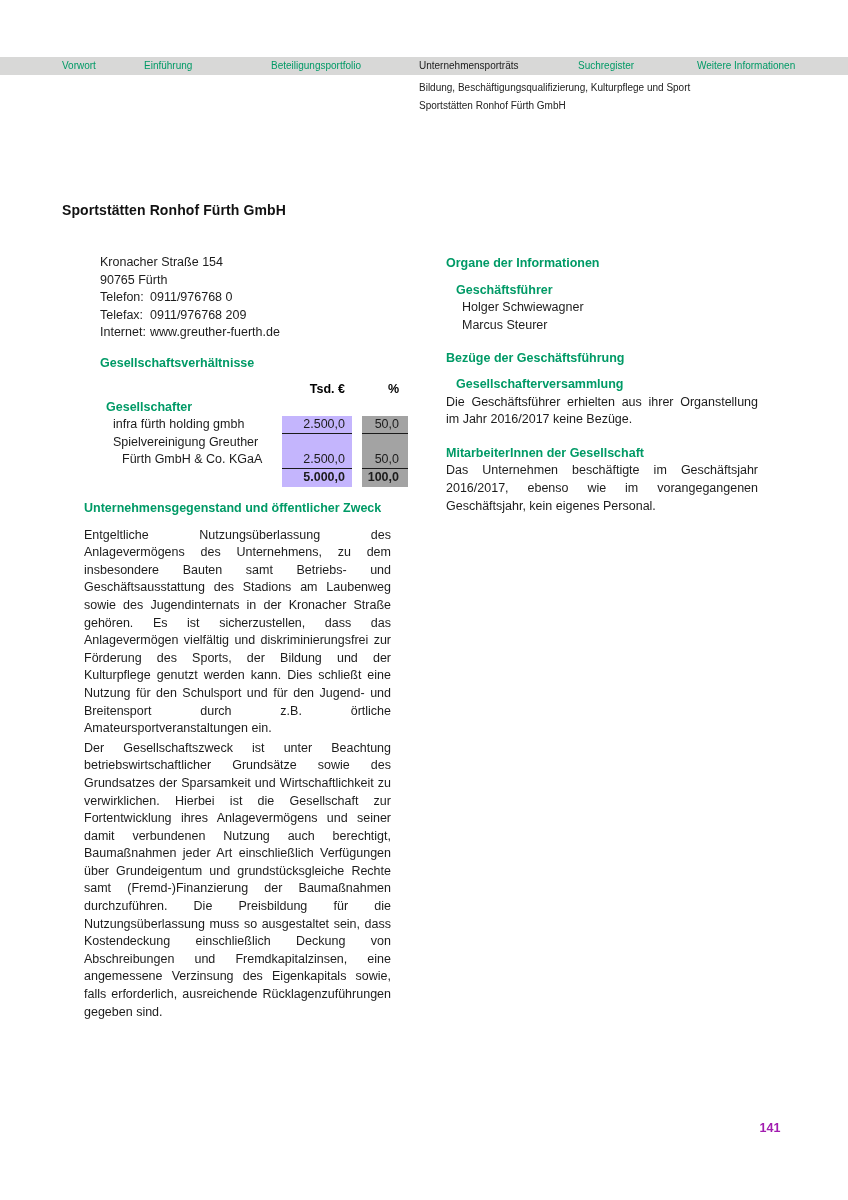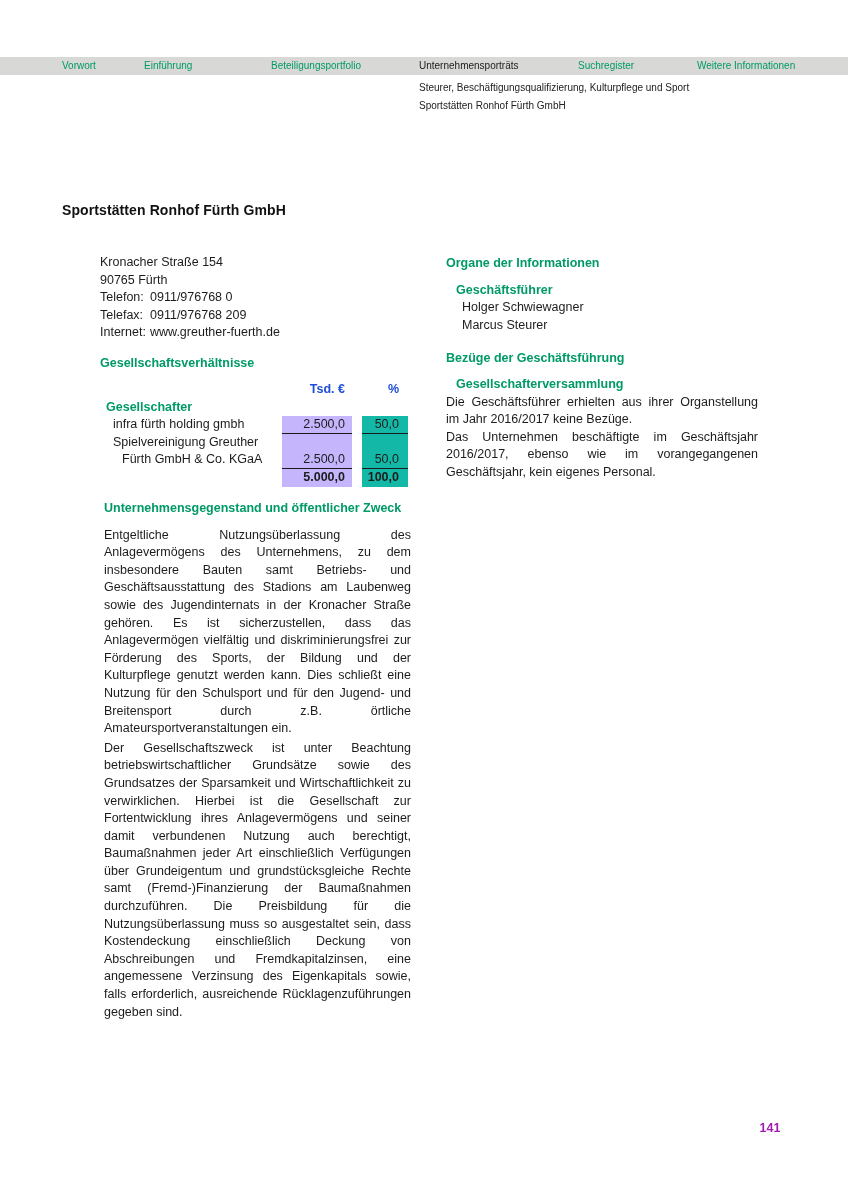--- a/index.html
+++ b/index.html
@@ -82,33 +82,33 @@
     position: absolute;
     left: 100px; top: 381px;
     width: 308px;
     font-size: 12.5px;
   }
   .trow { display: flex; height: 17.6px; line-height: 17.6px; }
   .c-name { width: 182px; flex: 0 0 182px; box-sizing: border-box; white-space: nowrap; }
   .c-tsd  { width: 70px; flex: 0 0 70px; box-sizing: border-box; text-align: right; padding-right: 7px; }
   .c-gap  { width: 10px; flex: 0 0 10px; }
   .c-pct  { width: 46px; flex: 0 0 46px; box-sizing: border-box; text-align: right; padding-right: 9px; }
-  .hdr-cell { color: #1d4ed8; font-weight: bold; }
+  .hdr-cell { color: #000000; font-weight: bold; }
   .shade1 { background: #c4b5fd; }
-  .shade2 { background: #14b8a6; }
+  .shade2 { background: #a3a3a3; }
   .rule { border-bottom: 1.5px solid #1a1a1a; }
   .ind1 { padding-left: 6px; }
   .ind2 { padding-left: 13px; }
   .ind3 { padding-left: 22px; }
   .bold { font-weight: bold; }
 
   
   .purpose {
     position: absolute;
-    left: 104px; top: 500px;
+    left: 84px; top: 500px;
     width: 307px;
   }
   .purpose .green-h { margin-bottom: 9px; }
   .purpose p.just { margin-bottom: 2px; }
 
   
   .right-col {
     position: absolute;
     left: 446px; top: 255px;
     width: 312px;
@@ -140,21 +140,21 @@
   <div class="navbar">
     <span class="nav-item" style="left:62px">Vorwort</span>
     <span class="nav-item" style="left:144px">Einführung</span>
     <span class="nav-item" style="left:271px">Beteiligungsportfolio</span>
     <span class="nav-item active" style="left:419px">Unternehmensporträts</span>
     <span class="nav-item" style="left:578px">Suchregister</span>
     <span class="nav-item" style="left:697px">Weitere Informationen</span>
   </div>
 
   <div class="breadcrumb">
-    <div>Steurer, Beschäftigungsqualifizierung, Kulturpflege und Sport</div>
+    <div>Bildung, Beschäftigungsqualifizierung, Kulturpflege und Sport</div>
     <div>Sportstätten Ronhof Fürth GmbH</div>
   </div>
 
   <div class="page-title">Sportstätten Ronhof Fürth GmbH</div>
 
   <div class="contact body-text">
     <div>Kronacher Straße 154</div>
     <div>90765 Fürth</div>
     <div class="contact-row">
       <span class="contact-label">Telefon:</span>
@@ -220,18 +220,19 @@
   <div class="right-col body-text">
     <div class="green-h">Organe der Informationen</div>
     <div class="green-h sub-h mt9">Geschäftsführer</div>
     <div class="name-line">Holger Schwiewagner</div>
     <div class="name-line">Marcus Steurer</div>
     <div class="green-h mt16">Bezüge der Geschäftsführung</div>
 
     <div class="green-h sub-h mt8">Gesellschafterversammlung</div>
     <p class="just mt3">Die Geschäftsführer erhielten aus ihrer Organstellung im Jahr 2016/2017 keine Bezüge.</p>
 
+    <div class="green-h mt16">MitarbeiterInnen der Gesellschaft</div>
     <p class="just mt3">Das Unternehmen beschäftigte im Geschäftsjahr 2016/2017, ebenso wie im vorangegangenen Geschäftsjahr, kein eigenes Personal.</p>
   </div>
 
   <div class="page-number">141</div>
 
 </div>
 
 </body></html>

